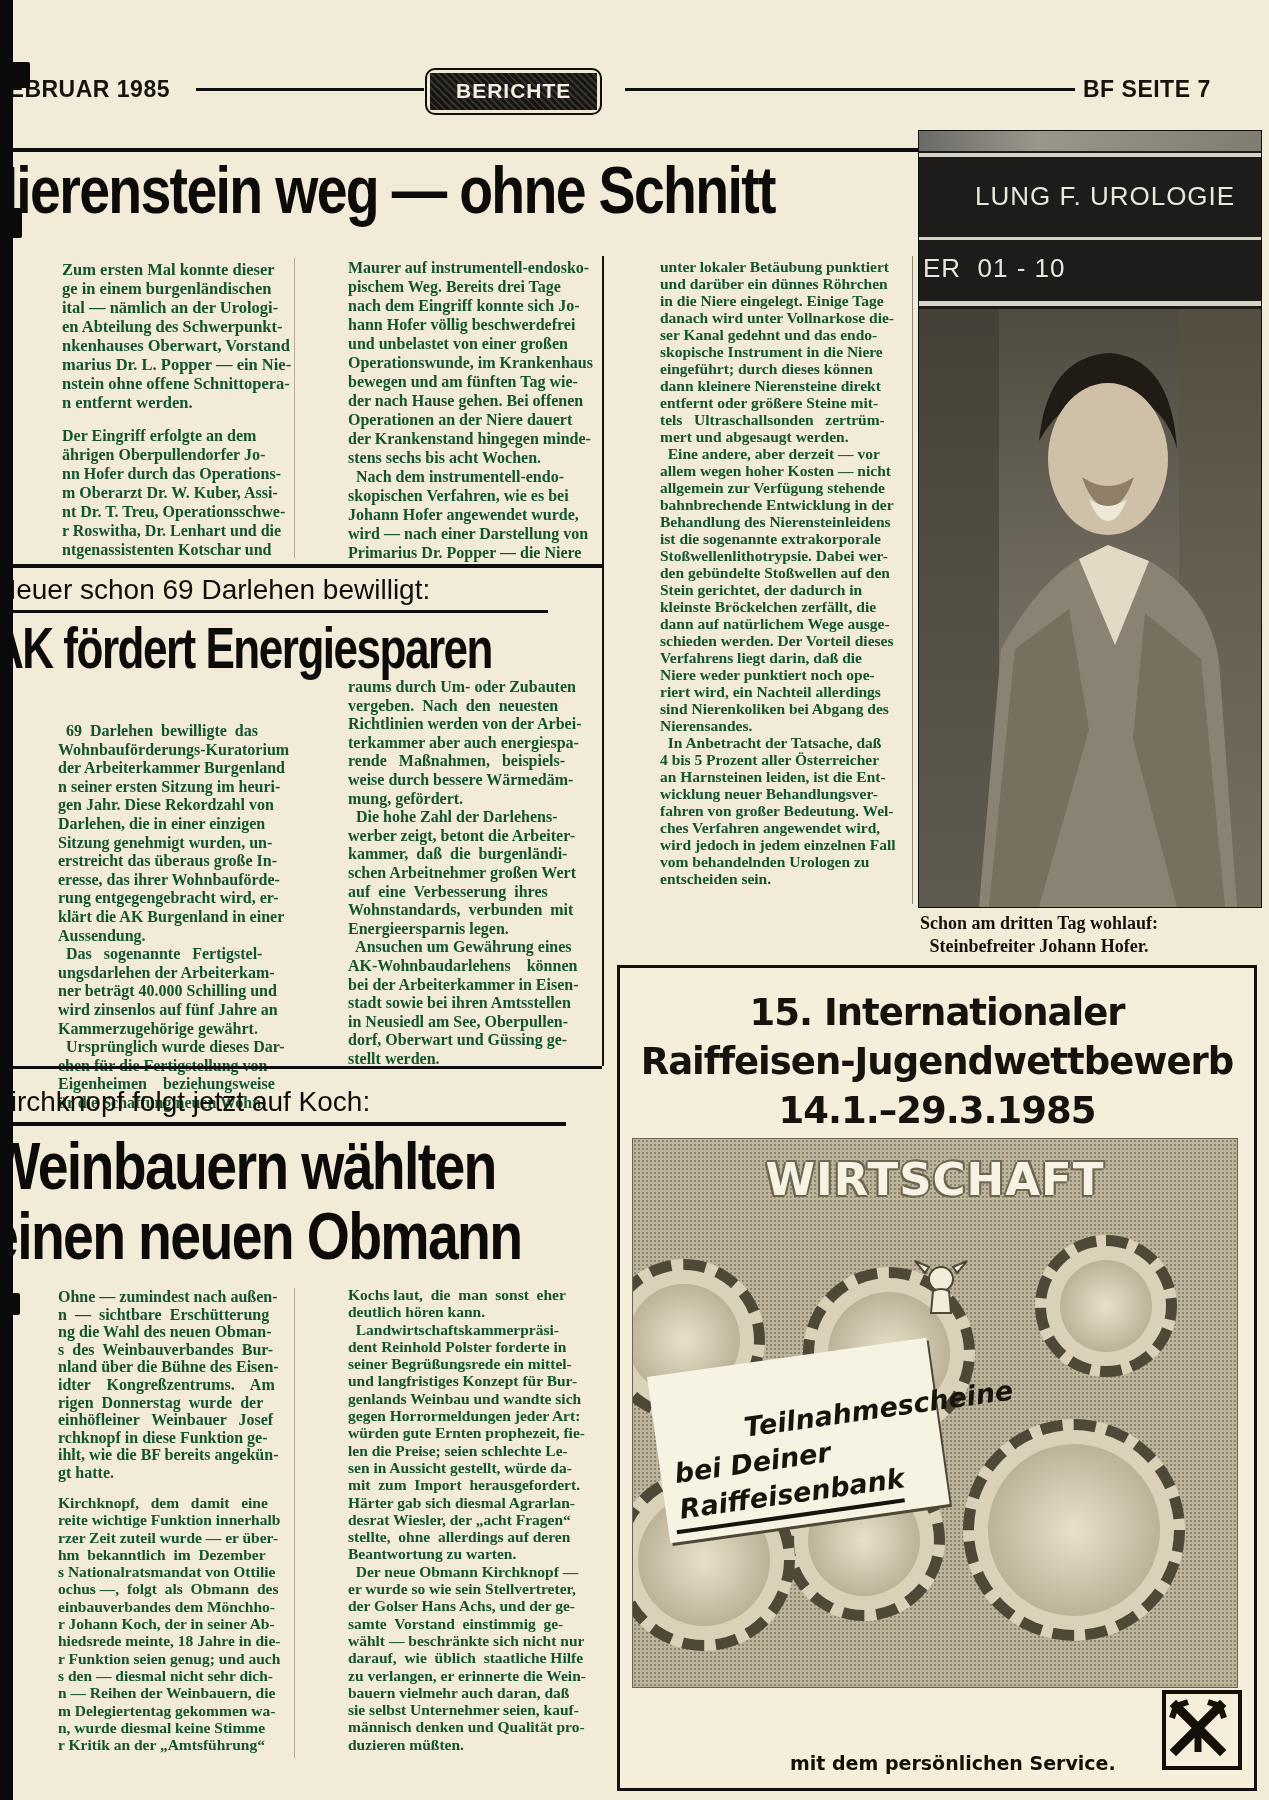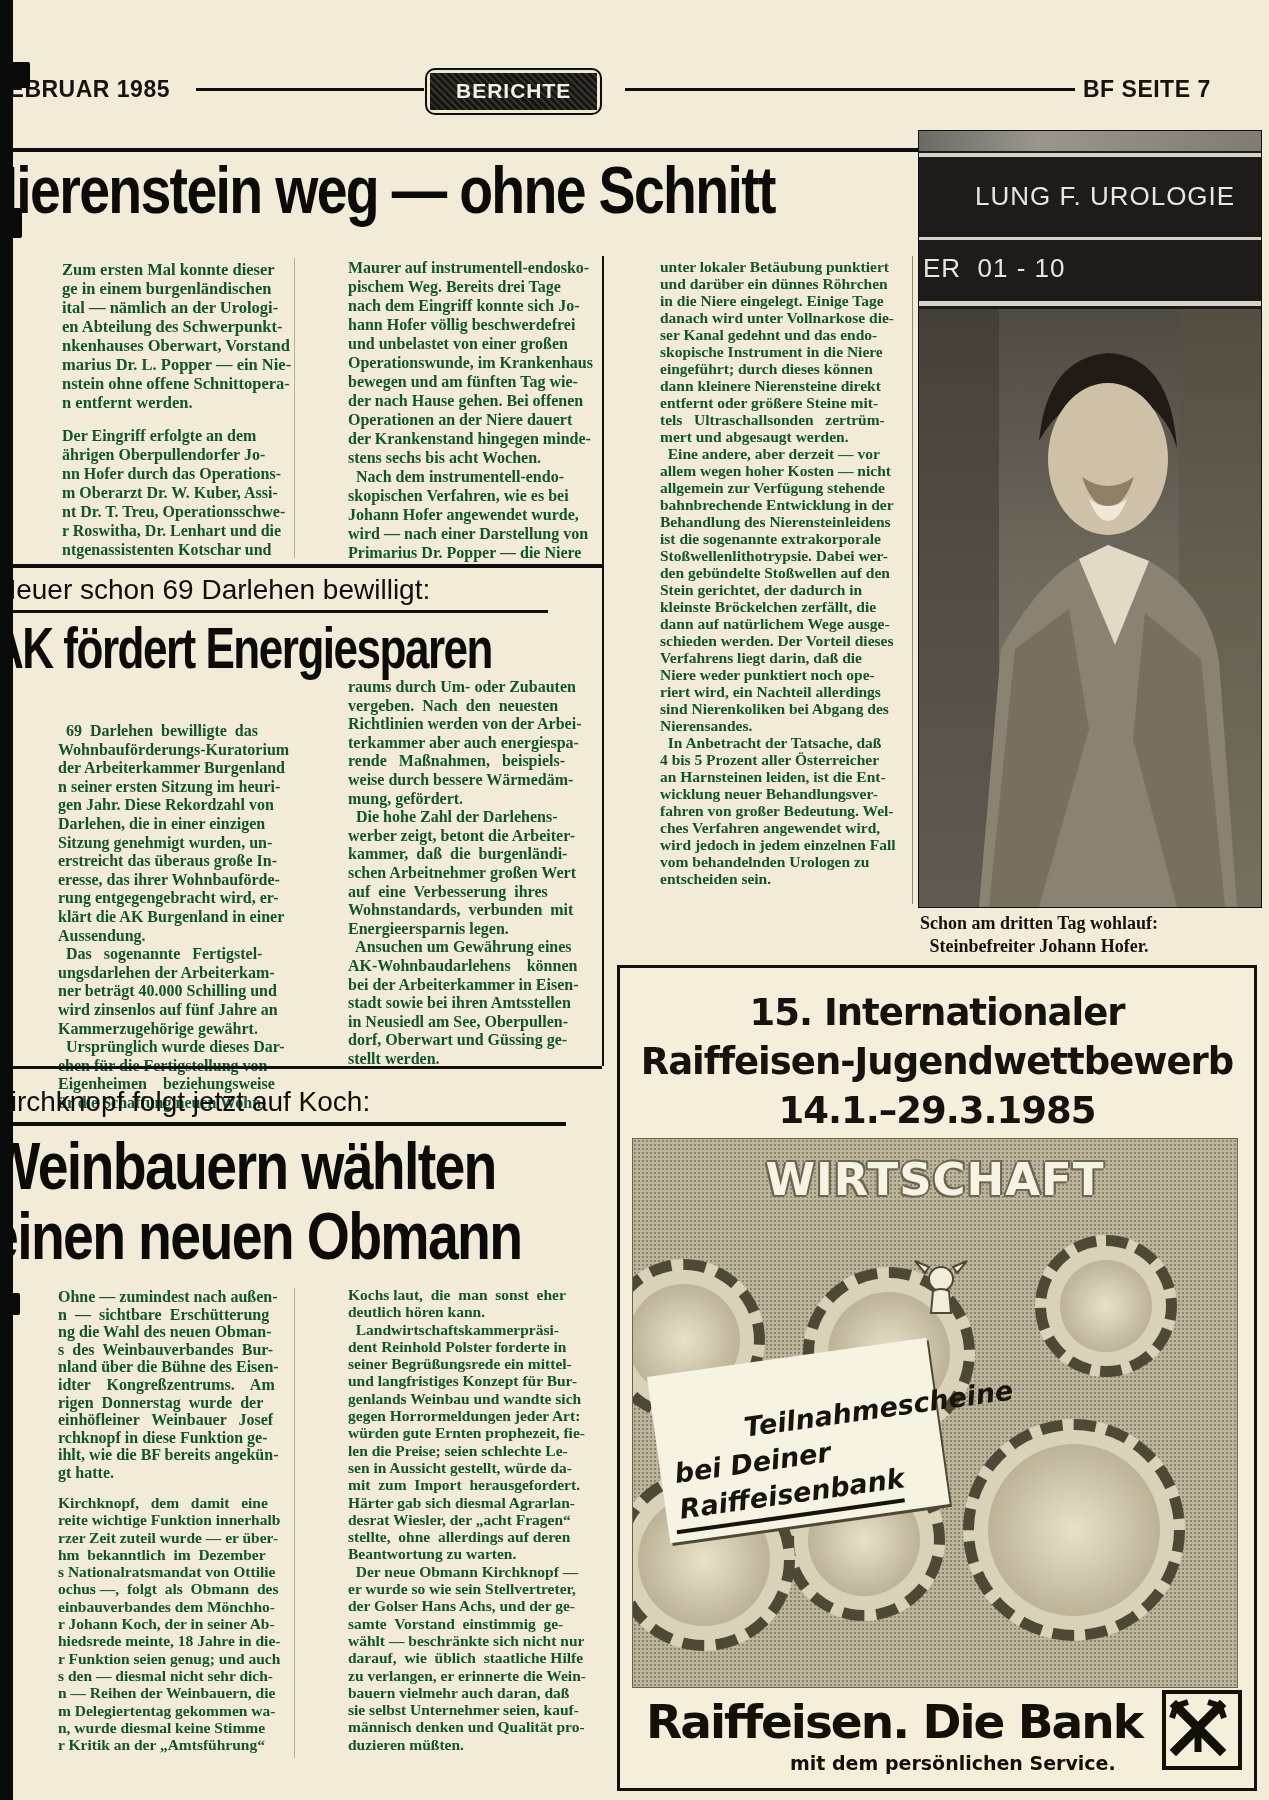--- a/index.html
+++ b/index.html
@@ -325,21 +325,20 @@
       </svg>
 
       <div class="sticker">
         <span>Teilnahmescheine
 bei Deiner
 Raiffeisenbank</span>
         <div class="sticker-line"></div>
       </div>
     </div>
 
-    <div class="abs brand" style="left:26px;top:726px;">Raiffeisen. Die Bank</div>
     <div class="abs brand-sub" style="left:170px;top:784px;">mit dem persönlichen Service.</div>
     <div class="logo-box">
       <svg width="64" height="64" viewBox="0 0 64 64">
         <path d="M10 12 L54 56" stroke="#131008" stroke-width="9" stroke-linecap="square"></path>
         <path d="M54 12 L10 56" stroke="#131008" stroke-width="9" stroke-linecap="square"></path>
         <path d="M10 12 L22 8 M10 12 L6 24" stroke="#131008" stroke-width="6"></path>
         <path d="M54 12 L42 8 M54 12 L58 24" stroke="#131008" stroke-width="6"></path>
         <path d="M32 34 L32 58" stroke="#131008" stroke-width="7"></path>
       </svg>
     </div>

